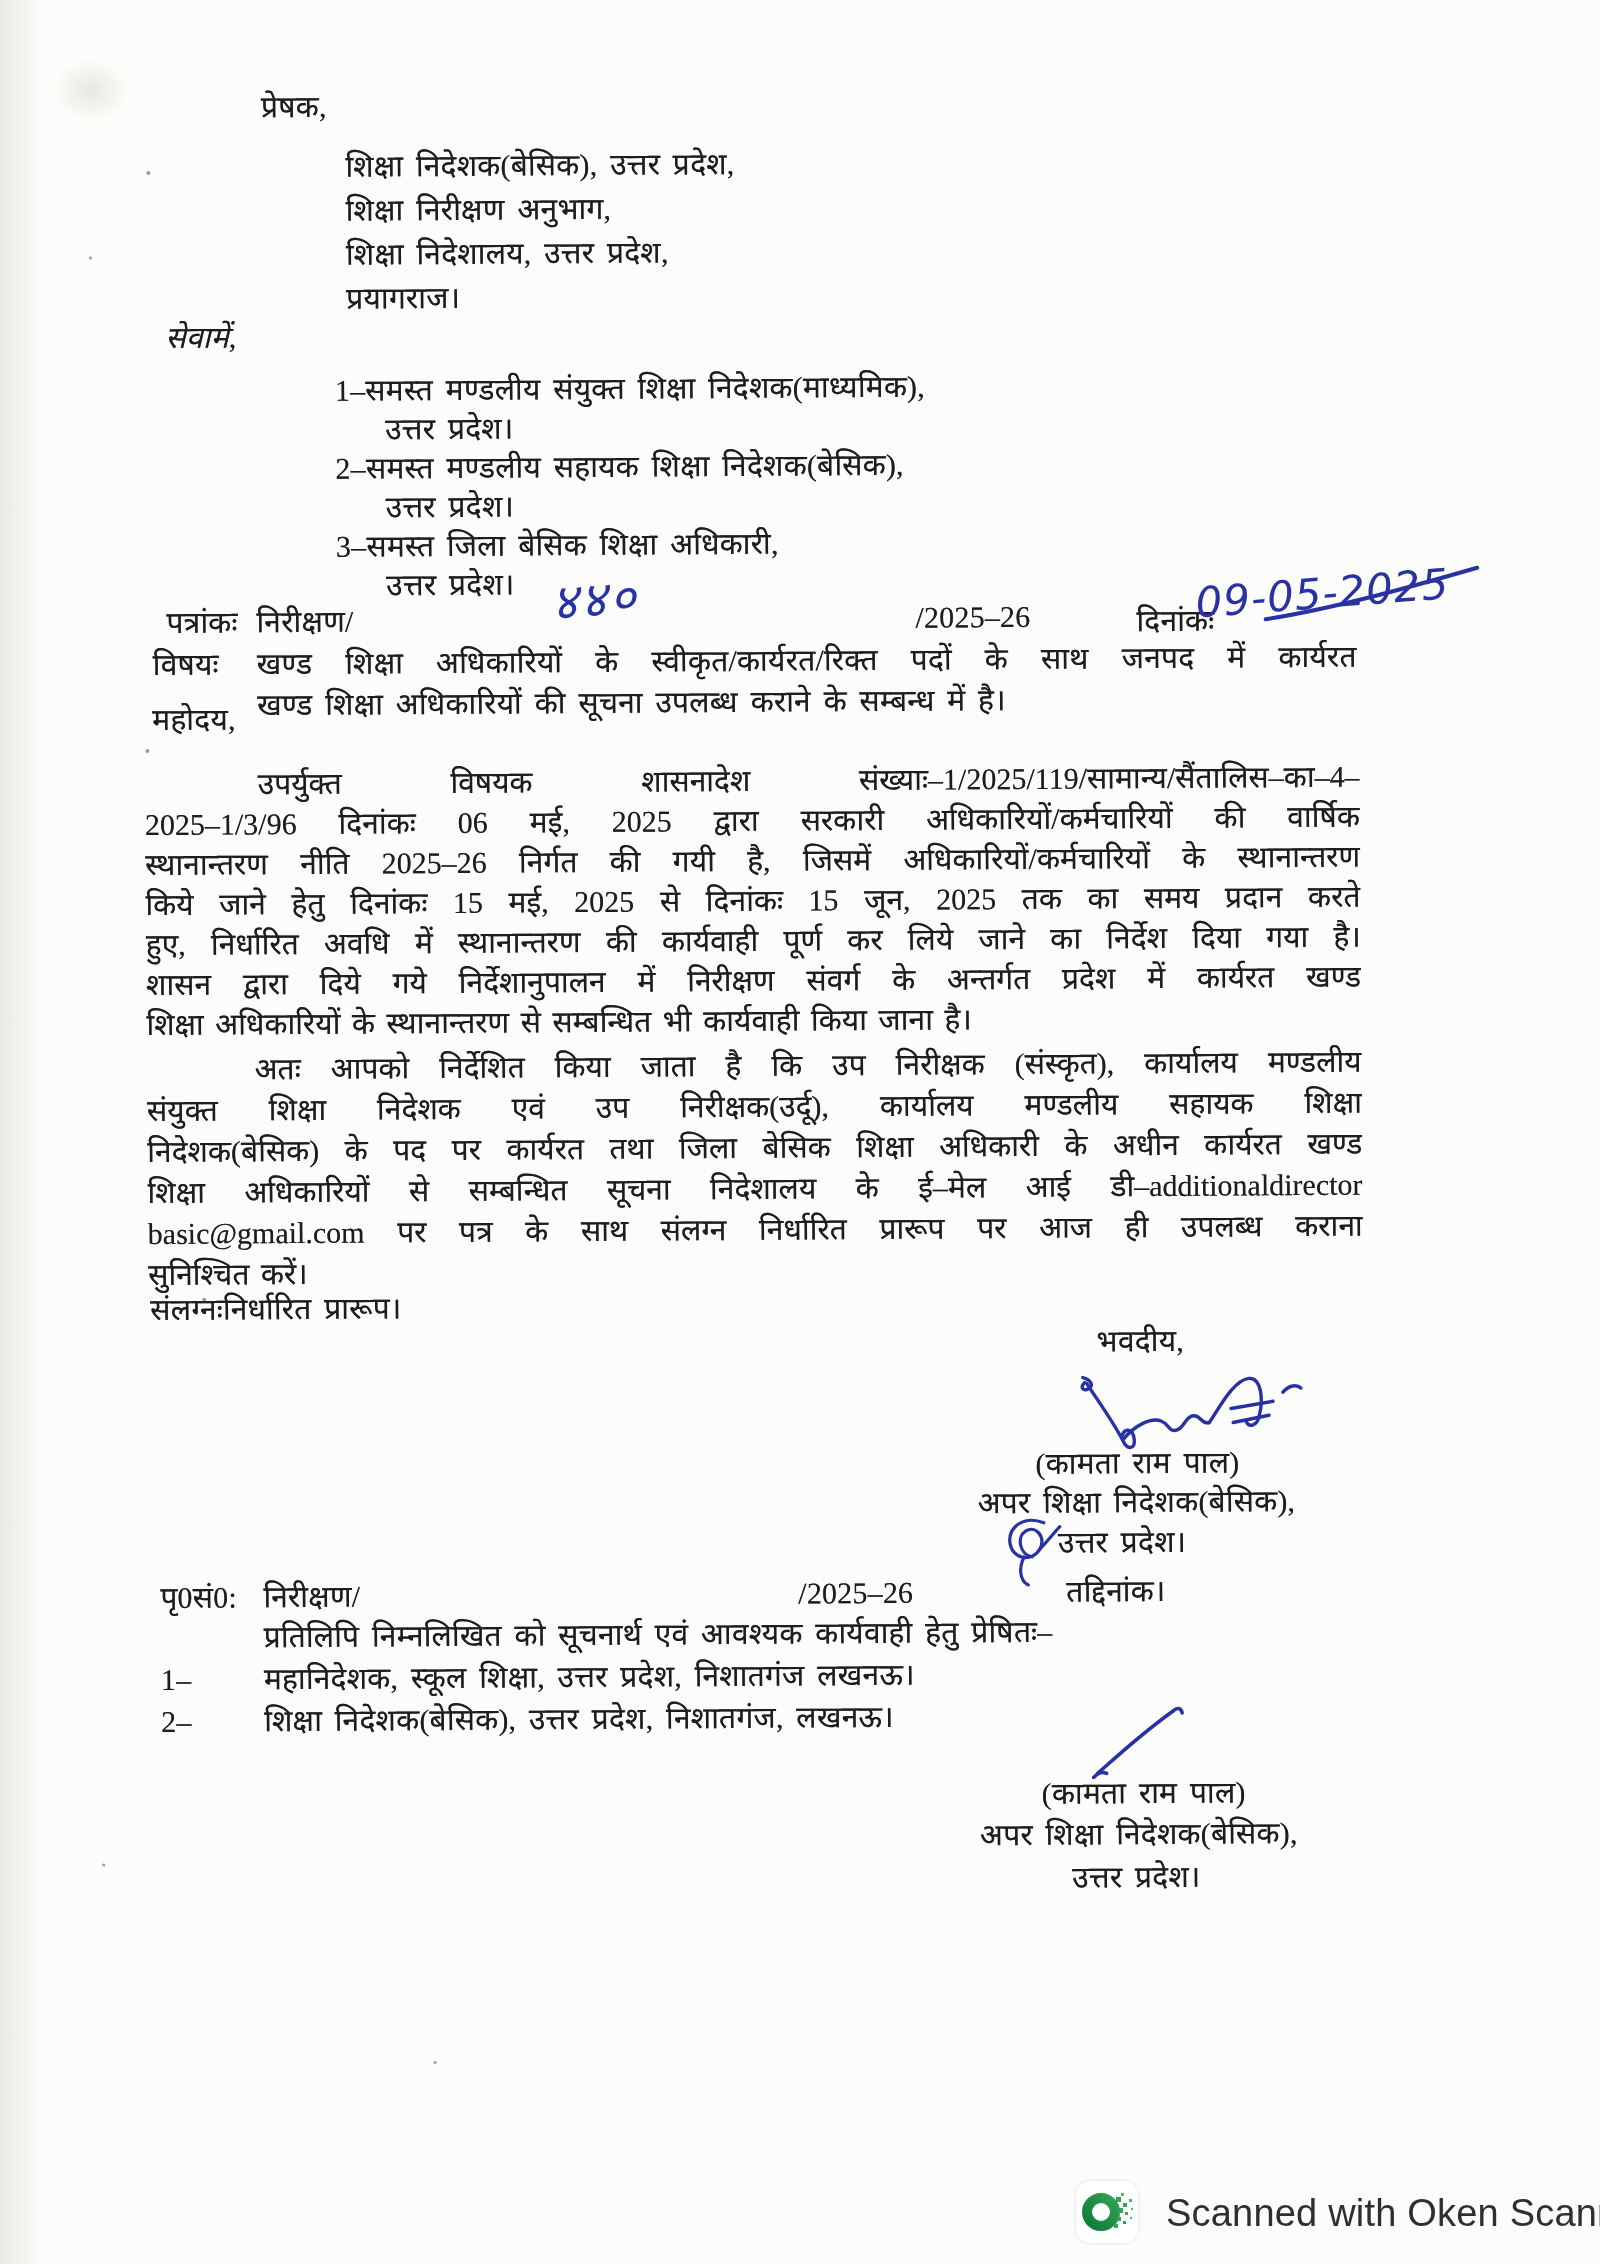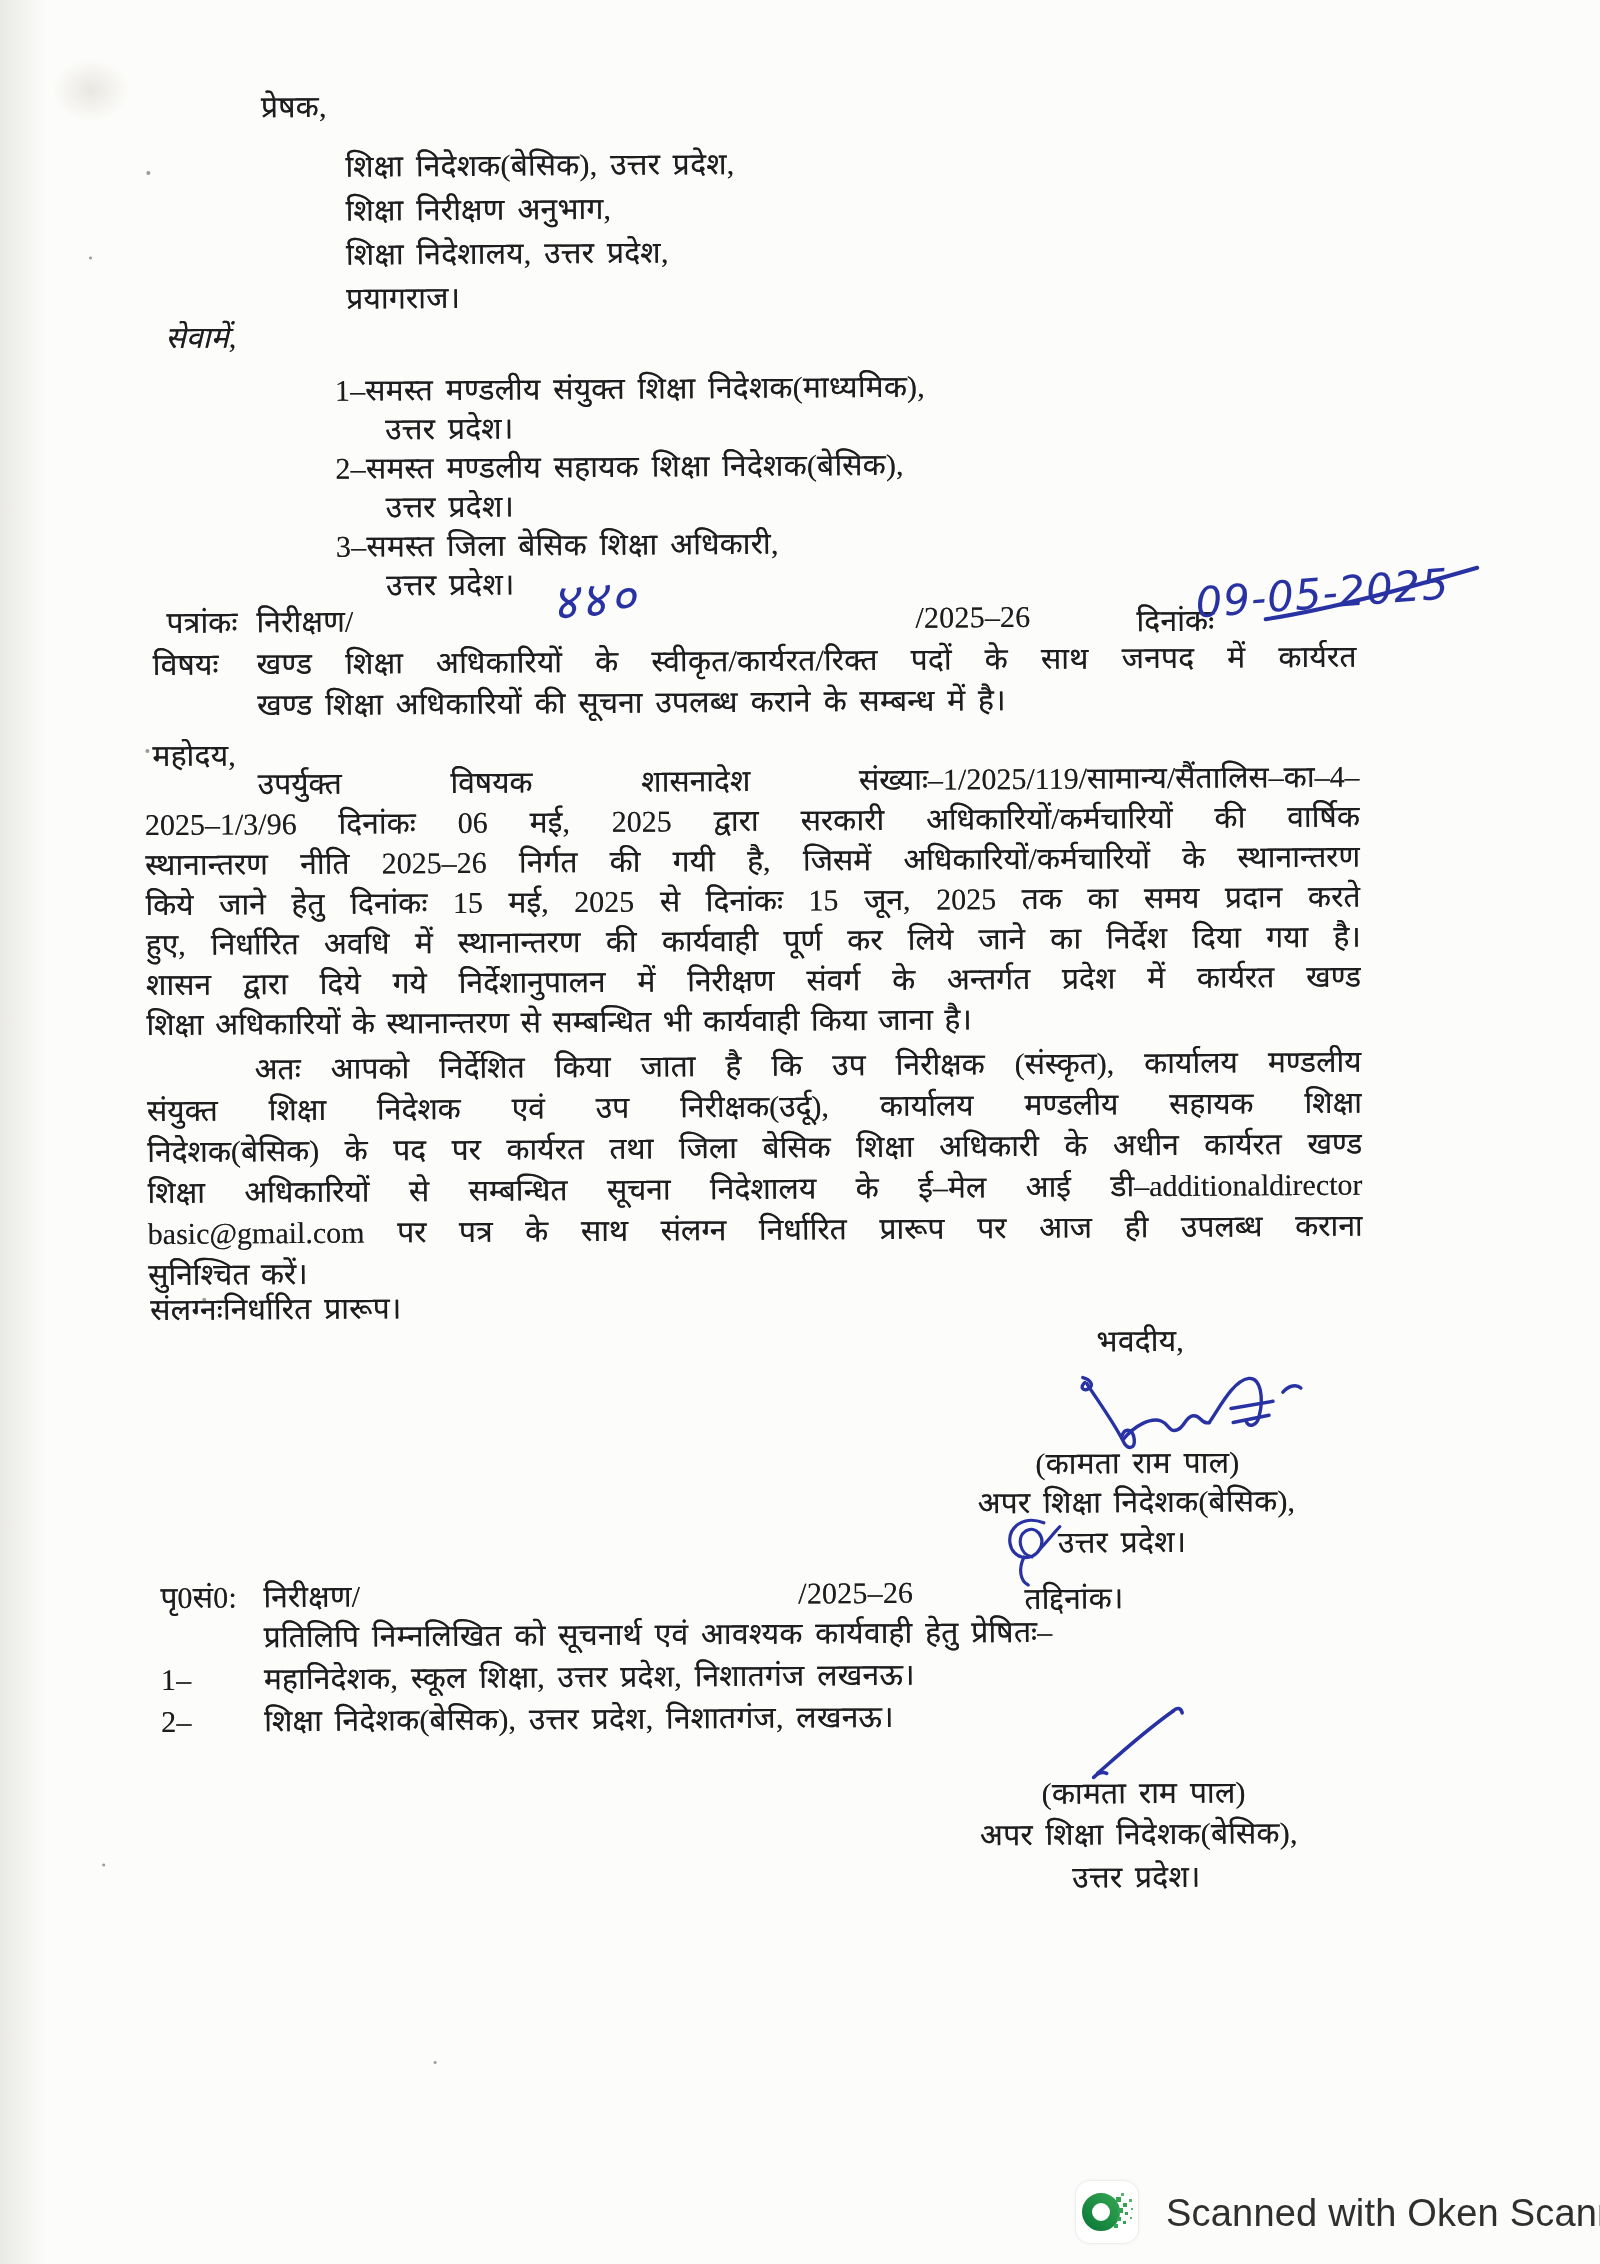--- a/index.html
+++ b/index.html
@@ -83,21 +83,21 @@
   <div class="t" style="left:1133px;top:598px;margin-top:10px;">दिनांकः</div>
   <div class="hw" style="left:1192px;top:576px;font-size:42px;transform:rotate(-4deg);letter-spacing:1px;">09-05-2025</div>
   <svg class="sigsvg" style="left:1260px;top:568px;" width="220" height="70" viewBox="0 0 220 70">
     <path d="M2,58 C70,48 150,26 214,8" fill="none" stroke="#2832a2" stroke-width="4" stroke-linecap="round"></path>
   </svg>
 
   <div class="t" style="left:149px;top:645px;">विषयः</div>
   <div class="t just" style="left:253px;top:645px;width:1100px;white-space:normal;height:40px;">खण्ड शिक्षा अधिकारियों के स्वीकृत/कार्यरत/रिक्त पदों के साथ जनपद में कार्यरत</div>
   <div class="t" style="left:253px;top:686px;">खण्ड शिक्षा अधिकारियों की सूचना उपलब्ध कराने के सम्बन्ध में है।</div>
 
-  <div class="t" style="left:148px;top:736px;">महोदय,</div>
+  <div class="t" style="left:148px;top:700px;">महोदय,</div>
 
   <div class="para" style="left:140px;top:764px;">
     <div class="ln just ind1">उपर्युक्त विषयक शासनादेश संख्याः–1/2025/119/सामान्य/सैंतालिस–का–4–</div>
     <div class="ln just">2025–1/3/96 दिनांकः 06 मई, 2025 द्वारा सरकारी अधिकारियों/कर्मचारियों की वार्षिक</div>
     <div class="ln just">स्थानान्तरण नीति 2025–26 निर्गत की गयी है, जिसमें अधिकारियों/कर्मचारियों के स्थानान्तरण</div>
     <div class="ln just">किये जाने हेतु दिनांकः 15 मई, 2025 से दिनांकः 15 जून, 2025 तक का समय प्रदान करते</div>
     <div class="ln just">हुए, निर्धारित अवधि में स्थानान्तरण की कार्यवाही पूर्ण कर लिये जाने का निर्देश दिया गया है।</div>
     <div class="ln just">शासन द्वारा दिये गये निर्देशानुपालन में निरीक्षण संवर्ग के अन्तर्गत प्रदेश में कार्यरत खण्ड</div>
     <div class="ln">शिक्षा अधिकारियों के स्थानान्तरण से सम्बन्धित भी कार्यवाही किया जाना है।</div>
   </div>
@@ -135,21 +135,21 @@
     <g fill="none" stroke="#2832a2" stroke-width="3.2" stroke-linecap="round">
       <path d="M44,10 C24,2 8,14 10,30 C12,46 32,50 40,36 C46,24 36,12 26,18 C16,24 20,42 32,44"></path>
       <path d="M40,36 C48,28 54,20 60,14"></path>
       <path d="M24,44 C18,56 20,68 28,72"></path>
     </g>
   </svg>
 
   <div class="t" style="left:150px;top:1578px;">पृ0सं0:</div>
   <div class="t" style="left:253px;top:1578px;">निरीक्षण/</div>
   <div class="t" style="left:788px;top:1578px;">/2025–26</div>
-  <div class="t" style="left:1014px;top:1578px;margin-top:7px;">तद्दिनांक।</div>
+  <div class="t" style="left:1056px;top:1578px;">तद्दिनांक।</div>
 
   <div class="t" style="left:253px;top:1618px;">प्रतिलिपि निम्नलिखित को सूचनार्थ एवं आवश्यक कार्यवाही हेतु प्रेषितः–</div>
 
   <div class="t" style="left:150px;top:1660px;">1–</div>
   <div class="t" style="left:253px;top:1660px;">महानिदेशक, स्कूल शिक्षा, उत्तर प्रदेश, निशातगंज लखनऊ।</div>
   <div class="t" style="left:150px;top:1702px;">2–</div>
   <div class="t" style="left:253px;top:1702px;">शिक्षा निदेशक(बेसिक), उत्तर प्रदेश, निशातगंज, लखनऊ।</div>
 
   <svg class="sigsvg" style="left:1080px;top:1705px;" width="100" height="80" viewBox="0 0 100 80">
     <g fill="none" stroke="#2832a2" stroke-width="3.6" stroke-linecap="round">

